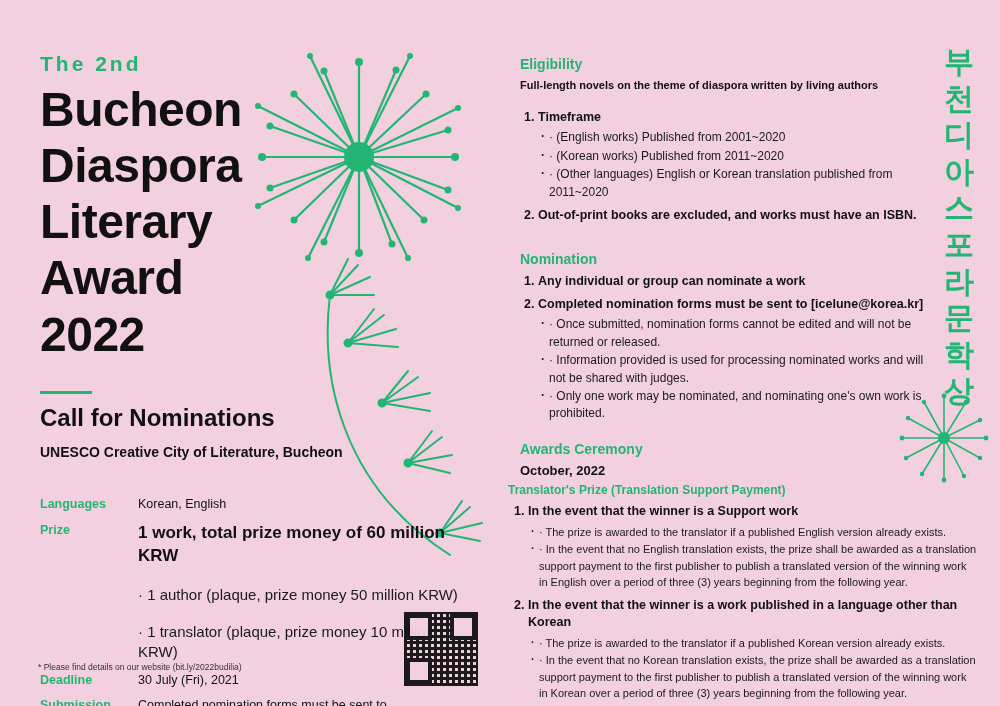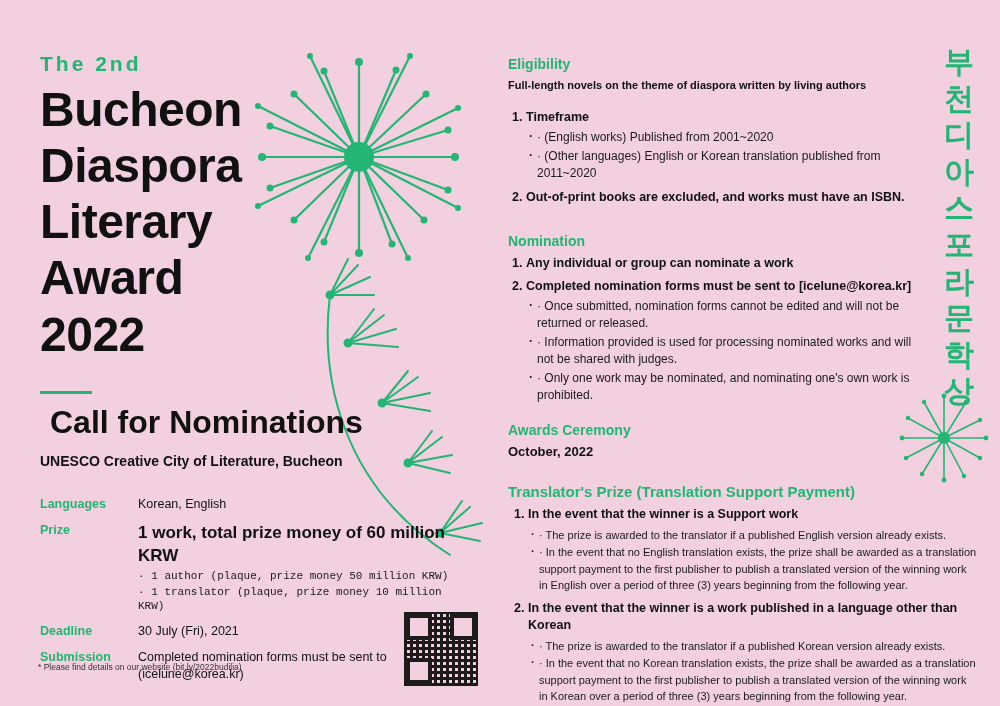--- a/index.html
+++ b/index.html
@@ -46,24 +46,24 @@
   }
   .main-title span { display: block; }
 
   .rule {
     width: 52px;
     height: 3px;
     background: #22b573;
     margin: 28px 0 10px 0;
   }
   .call {
-    font-size: 32px;
+    font-size: 24px;
     font-weight: bold;
     color: #111;
-    margin: 0 0 12px 10px;
+    margin: 0 0 12px 0;
   }
   .unesco {
     font-size: 14px;
     font-weight: bold;
     color: #111;
     margin: 0;
   }
 
   
   .info {
@@ -90,24 +90,23 @@
   .info-value {
     flex: 1;
     line-height: 1.35;
   }
   .info-value .strong {
     font-weight: bold;
     font-size: 17px;
     display: block;
   }
   .sub-line {
-    font-size: 11px;
-    margin-top: 1px;
+    font-size: 15px;
+    margin-top: 17px;
     color: #1a1a1a;
-    font-family: Liberation Mono, monospace;
   }
   .footnote {
     position: absolute;
     left: 38px;
     top: 662px;
     font-size: 8.5px;
     color: #333;
   }
 
   
@@ -136,31 +135,31 @@
     position: absolute;
     left: 2px; bottom: 2px;
     width: 18px; height: 18px;
     border: 4px solid #111;
     background: #f2d0e0;
   }
 
   
   .right {
     position: absolute;
-    left: 508px;
+    left: 520px;
     top: 56px;
     width: 412px;
   }
   .sec-head {
     color: #22b573;
     font-weight: bold;
     font-size: 14px;
     margin: 0 0 6px 0;
   }
-  .sec-head.big { font-size: 15px; }
+  .sec-head.big { font-size: 12px; }
   .lead {
     font-size: 11px;
     font-weight: bold;
     margin: 0 0 16px 0;
     line-height: 1.35;
   }
   ol.num {
     margin: 0;
     padding-left: 18px;
     font-size: 12.5px;
@@ -447,20 +446,21 @@
 
   <div class="right">
 
     <div class="sec-head">Eligibility</div>
     <div class="lead">Full-length novels on the theme of diaspora written by living authors</div>
     <ol class="num">
       <li>
         <span>Timeframe</span>
         <ul class="dots">
           <li>· (English works) Published from 2001~2020</li>
+          <li>· (Korean works) Published from 2011~2020</li>
           <li>· (Other languages) English or Korean translation published from 2011~2020</li>
         </ul>
       </li>
       <li>Out-of-print books are excluded, and works must have an ISBN.</li>
     </ol>
 
     <div class="gap"></div>
 
     <div class="sec-head">Nomination</div>
     <ol class="num">

